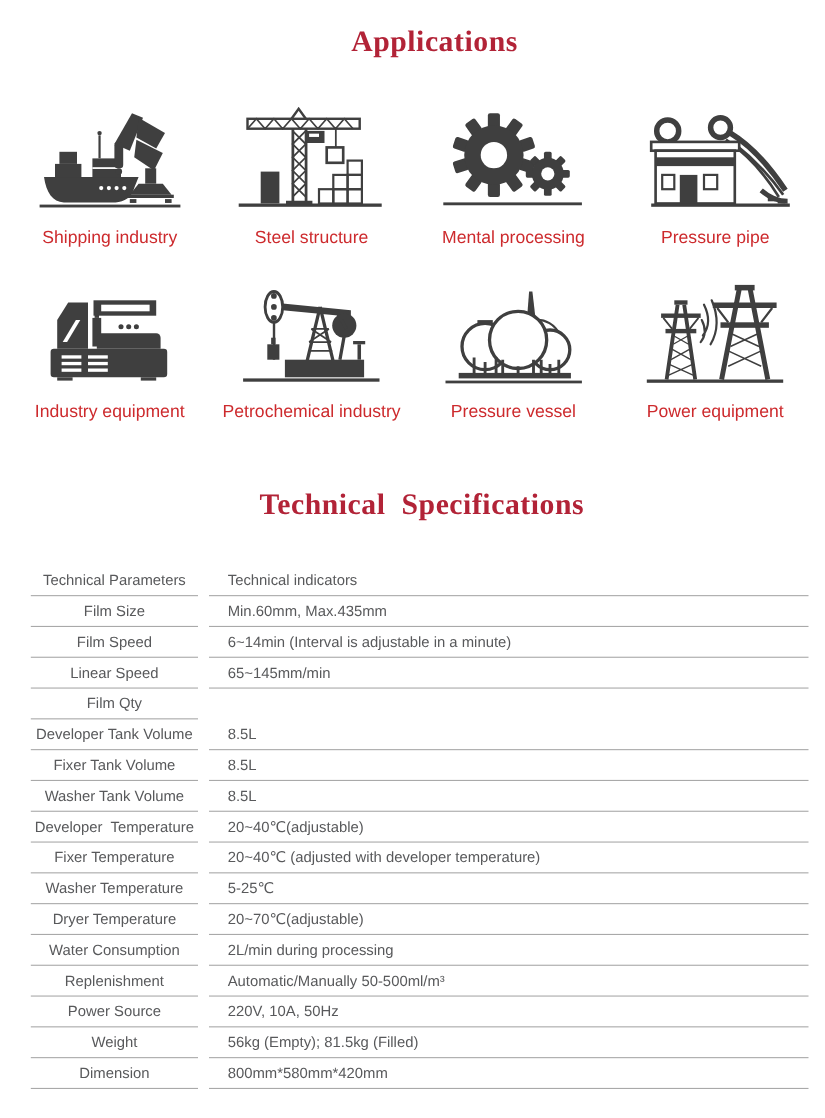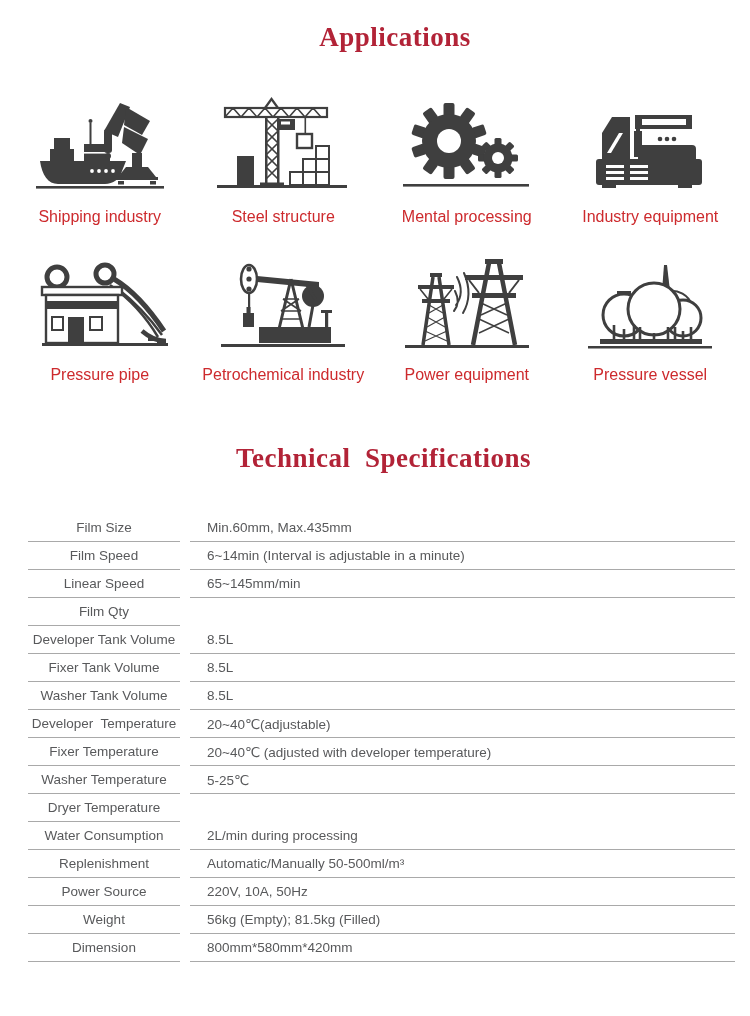--- a/index.html
+++ b/index.html
@@ -139,20 +139,43 @@
           </g>
           <rect x="6" y="87" width="126" height="2.6"></rect>
         </svg>
       </div>
       <div class="app-label">Mental processing</div>
     </div>
 
     <div class="app-item">
       <div class="app-icon">
         <svg viewBox="0 0 140 95" class="ic">
+          <path class="ln" stroke-width="5" d="M84 24 C104 36 122 58 134 76"></path>
+          <path class="ln" stroke-width="2.5" d="M88 34 C106 48 122 66 132 80"></path>
+          <path class="ln" stroke-width="2.5" d="M80 30 C100 44 116 62 128 82"></path>
+          <path class="ln" stroke-width="4.5" d="M112 76 C120 83 128 86 136 86"></path>
+          <circle cx="27" cy="22" r="10" fill="#fff" stroke="#3f3f3f" stroke-width="5"></circle>
+          <circle cx="75" cy="19" r="9" fill="#fff" stroke="#3f3f3f" stroke-width="5"></circle>
+          <rect x="12" y="32" width="80" height="8" fill="#fff" stroke="#3f3f3f" stroke-width="2.4"></rect>
+          <rect x="16" y="40" width="72" height="48" fill="#fff" stroke="#3f3f3f" stroke-width="2.4"></rect>
+          <rect x="16" y="46" width="72" height="8"></rect>
+          <rect x="38" y="62" width="16" height="26"></rect>
+          <rect x="22" y="62" width="11" height="13" fill="none" stroke="#3f3f3f" stroke-width="2"></rect>
+          <rect x="60" y="62" width="12" height="13" fill="none" stroke="#3f3f3f" stroke-width="2"></rect>
+          <rect x="118" y="82" width="7" height="4"></rect>
+            <rect x="127" y="85" width="7" height="3"></rect>
+          <rect x="12" y="88" width="126" height="3"></rect>
+        </svg>
+      </div>
+      <div class="app-label">Pressure pipe</div>
+    </div>
+
+    <div class="app-item">
+      <div class="app-icon">
+        <svg viewBox="0 0 140 95" class="ic">
           <rect x="16" y="62" width="106" height="26" rx="3"></rect>
           <rect x="26" y="68" width="18" height="3" class="wh"></rect>
             <rect x="26" y="74" width="18" height="3" class="wh"></rect>
           <rect x="26" y="80" width="18" height="3" class="wh"></rect>
           <rect x="50" y="68" width="18" height="3" class="wh"></rect>
             <rect x="50" y="74" width="18" height="3" class="wh"></rect>
           <rect x="50" y="80" width="18" height="3" class="wh"></rect>
           <rect x="22" y="88" width="14" height="3"></rect>
             <rect x="98" y="88" width="14" height="3"></rect>
           <path d="M22 62 V36 L32 20 H50 V62 Z"></path>
@@ -166,43 +189,20 @@
             <circle cx="87" cy="42" r="2.3"></circle>
             <circle cx="94" cy="42" r="2.3"></circle>
         </svg>
       </div>
       <div class="app-label">Industry equipment</div>
     </div>
 
     <div class="app-item">
       <div class="app-icon">
         <svg viewBox="0 0 140 95" class="ic">
-          <path class="ln" stroke-width="5" d="M84 24 C104 36 122 58 134 76"></path>
-          <path class="ln" stroke-width="2.5" d="M88 34 C106 48 122 66 132 80"></path>
-          <path class="ln" stroke-width="2.5" d="M80 30 C100 44 116 62 128 82"></path>
-          <path class="ln" stroke-width="4.5" d="M112 76 C120 83 128 86 136 86"></path>
-          <circle cx="27" cy="22" r="10" fill="#fff" stroke="#3f3f3f" stroke-width="5"></circle>
-          <circle cx="75" cy="19" r="9" fill="#fff" stroke="#3f3f3f" stroke-width="5"></circle>
-          <rect x="12" y="32" width="80" height="8" fill="#fff" stroke="#3f3f3f" stroke-width="2.4"></rect>
-          <rect x="16" y="40" width="72" height="48" fill="#fff" stroke="#3f3f3f" stroke-width="2.4"></rect>
-          <rect x="16" y="46" width="72" height="8"></rect>
-          <rect x="38" y="62" width="16" height="26"></rect>
-          <rect x="22" y="62" width="11" height="13" fill="none" stroke="#3f3f3f" stroke-width="2"></rect>
-          <rect x="60" y="62" width="12" height="13" fill="none" stroke="#3f3f3f" stroke-width="2"></rect>
-          <rect x="118" y="82" width="7" height="4"></rect>
-            <rect x="127" y="85" width="7" height="3"></rect>
-          <rect x="12" y="88" width="126" height="3"></rect>
-        </svg>
-      </div>
-      <div class="app-label">Pressure pipe</div>
-    </div>
-
-    <div class="app-item">
-      <div class="app-icon">
-        <svg viewBox="0 0 140 95" class="ic">
           <rect x="8" y="89" width="124" height="3"></rect>
           <path class="ln" stroke-width="3" d="M78 24 L66 74 M78 24 L90 74"></path>
           <path class="ln" stroke-width="1.6" d="M70 44 L86 44 M68 56 L88 56 M67 64 L89 64 M70 44 L88 56 M86 44 L68 56"></path>
           <rect x="46" y="72" width="72" height="16"></rect>
           <path d="M44 21 L106 27 L106 33 L44 27 Z"></path>
           <ellipse cx="36" cy="24" rx="8" ry="14" fill="none" stroke="#3f3f3f" stroke-width="2.6"></ellipse>
           <circle cx="36" cy="14" r="2.6"></circle>
             <circle cx="36" cy="24" r="2.6"></circle>
             <circle cx="36" cy="34" r="2.6"></circle>
           <rect x="35" y="38" width="2.2" height="34"></rect>
@@ -213,61 +213,65 @@
           <rect x="112" y="58" width="3.2" height="14"></rect>
             <rect x="108" y="55" width="11" height="3"></rect>
         </svg>
       </div>
       <div class="app-label">Petrochemical industry</div>
     </div>
 
     <div class="app-item">
       <div class="app-icon">
         <svg viewBox="0 0 140 95" class="ic">
+          <path d="M84 10 L87 10 L90 36 L82 36 Z"></path>
+          <path class="ln" stroke-width="2" d="M88 36 A22 22 0 0 1 112 50"></path>
+          <circle cx="44" cy="60" r="21" fill="#fff" stroke="#3f3f3f" stroke-width="3"></circle>
+          <circle cx="103" cy="63" r="18" fill="#fff" stroke="#3f3f3f" stroke-width="3"></circle>
+          <circle cx="74" cy="54" r="26" fill="#fff" stroke="#3f3f3f" stroke-width="3"></circle>
+          <path class="ln" stroke-width="2.6" d="M34 70 V84 M44 74 V84 M54 70 V84 M60 72 V84 M74 78 V84 M88 72 V84 M95 72 V84 M103 76 V84 M111 72 V84"></path>
+          <rect x="37" y="36" width="14" height="3"></rect>
+          <rect x="20" y="84" width="102" height="5"></rect>
+          <rect x="8" y="91" width="124" height="2.5"></rect>
+        </svg>
+      </div>
+      <div class="app-label">Pressure vessel</div>
+    </div>
+
+    <div class="app-item">
+      <div class="app-icon">
+        <svg viewBox="0 0 140 95" class="ic">
           <rect x="8" y="90" width="124" height="3"></rect>
           <path class="ln" stroke-width="3.5" d="M26 90 L36 22 M52 90 L42 22"></path>
           <rect x="33" y="18" width="12" height="4"></rect>
           <rect x="21" y="30" width="36" height="4"></rect>
             <rect x="25" y="44" width="28" height="4"></rect>
           <path class="ln" stroke-width="1.6" d="M23 34 L31 44 M55 34 L47 44"></path>
           <path class="ln" stroke-width="1.2" d="M32 50 L46 58 M46 50 L32 58 M30 62 L48 72 M48 62 L30 72 M28 76 L50 86 M50 76 L28 86"></path>
           <path class="ln" stroke-width="4.5" d="M76 90 L92 8 M118 90 L102 8"></path>
           <rect x="88" y="4" width="18" height="5"></rect>
           <rect x="68" y="20" width="58" height="5"></rect>
             <rect x="75" y="38" width="44" height="5"></rect>
           <path class="ln" stroke-width="2" d="M72 25 L82 38 M122 25 L112 38"></path>
           <path class="ln" stroke-width="1.4" d="M84 48 L110 60 M110 48 L84 60 M82 64 L112 78 M112 64 L82 78"></path>
           <path class="ln" stroke-width="2" stroke-linecap="round" d="M60 22 C65 32 65 42 59 50 M67 18 C73 32 73 46 66 58 M58 36 C62 44 62 50 57 56"></path>
         </svg>
       </div>
       <div class="app-label">Power equipment</div>
     </div>
 
-    <div class="app-item">
-      <div class="app-icon">
-        <svg viewBox="0 0 140 95" class="ic">
-          <path d="M84 10 L87 10 L90 36 L82 36 Z"></path>
-          <path class="ln" stroke-width="2" d="M88 36 A22 22 0 0 1 112 50"></path>
-          <circle cx="44" cy="60" r="21" fill="#fff" stroke="#3f3f3f" stroke-width="3"></circle>
-          <circle cx="103" cy="63" r="18" fill="#fff" stroke="#3f3f3f" stroke-width="3"></circle>
-          <circle cx="74" cy="54" r="26" fill="#fff" stroke="#3f3f3f" stroke-width="3"></circle>
-          <path class="ln" stroke-width="2.6" d="M34 70 V84 M44 74 V84 M54 70 V84 M60 72 V84 M74 78 V84 M88 72 V84 M95 72 V84 M103 76 V84 M111 72 V84"></path>
-          <rect x="37" y="36" width="14" height="3"></rect>
-          <rect x="20" y="84" width="102" height="5"></rect>
-          <rect x="8" y="91" width="124" height="2.5"></rect>
-        </svg>
-      </div>
-      <div class="app-label">Pressure vessel</div>
-    </div>
-
   </div>
 
   <h2 class="section-title specs-title">Technical  Specifications</h2>
 
   <div class="spec-table">
+      <div class="spec-row">
+        <div class="cell param">Technical Parameters</div>
+        <div class="cell value">Technical indicators</div>
+      </div>
       <div class="spec-row">
         <div class="cell param">Film Size</div>
         <div class="cell value">Min.60mm, Max.435mm</div>
       </div>
       <div class="spec-row">
         <div class="cell param">Film Speed</div>
         <div class="cell value">6~14min (Interval is adjustable in a minute)</div>
       </div>
       <div class="spec-row">
         <div class="cell param">Linear Speed</div>
@@ -295,20 +299,21 @@
       <div class="spec-row">
         <div class="cell param">Fixer Temperature</div>
         <div class="cell value">20~40℃ (adjusted with developer temperature)</div>
       </div>
       <div class="spec-row">
         <div class="cell param">Washer Temperature</div>
         <div class="cell value">5-25℃</div>
       </div>
       <div class="spec-row">
         <div class="cell param">Dryer Temperature</div>
+        <div class="cell value">20~70℃(adjustable)</div>
       </div>
       <div class="spec-row">
         <div class="cell param">Water Consumption</div>
         <div class="cell value">2L/min during processing</div>
       </div>
       <div class="spec-row">
         <div class="cell param">Replenishment</div>
         <div class="cell value">Automatic/Manually 50-500ml/m³</div>
       </div>
       <div class="spec-row">

